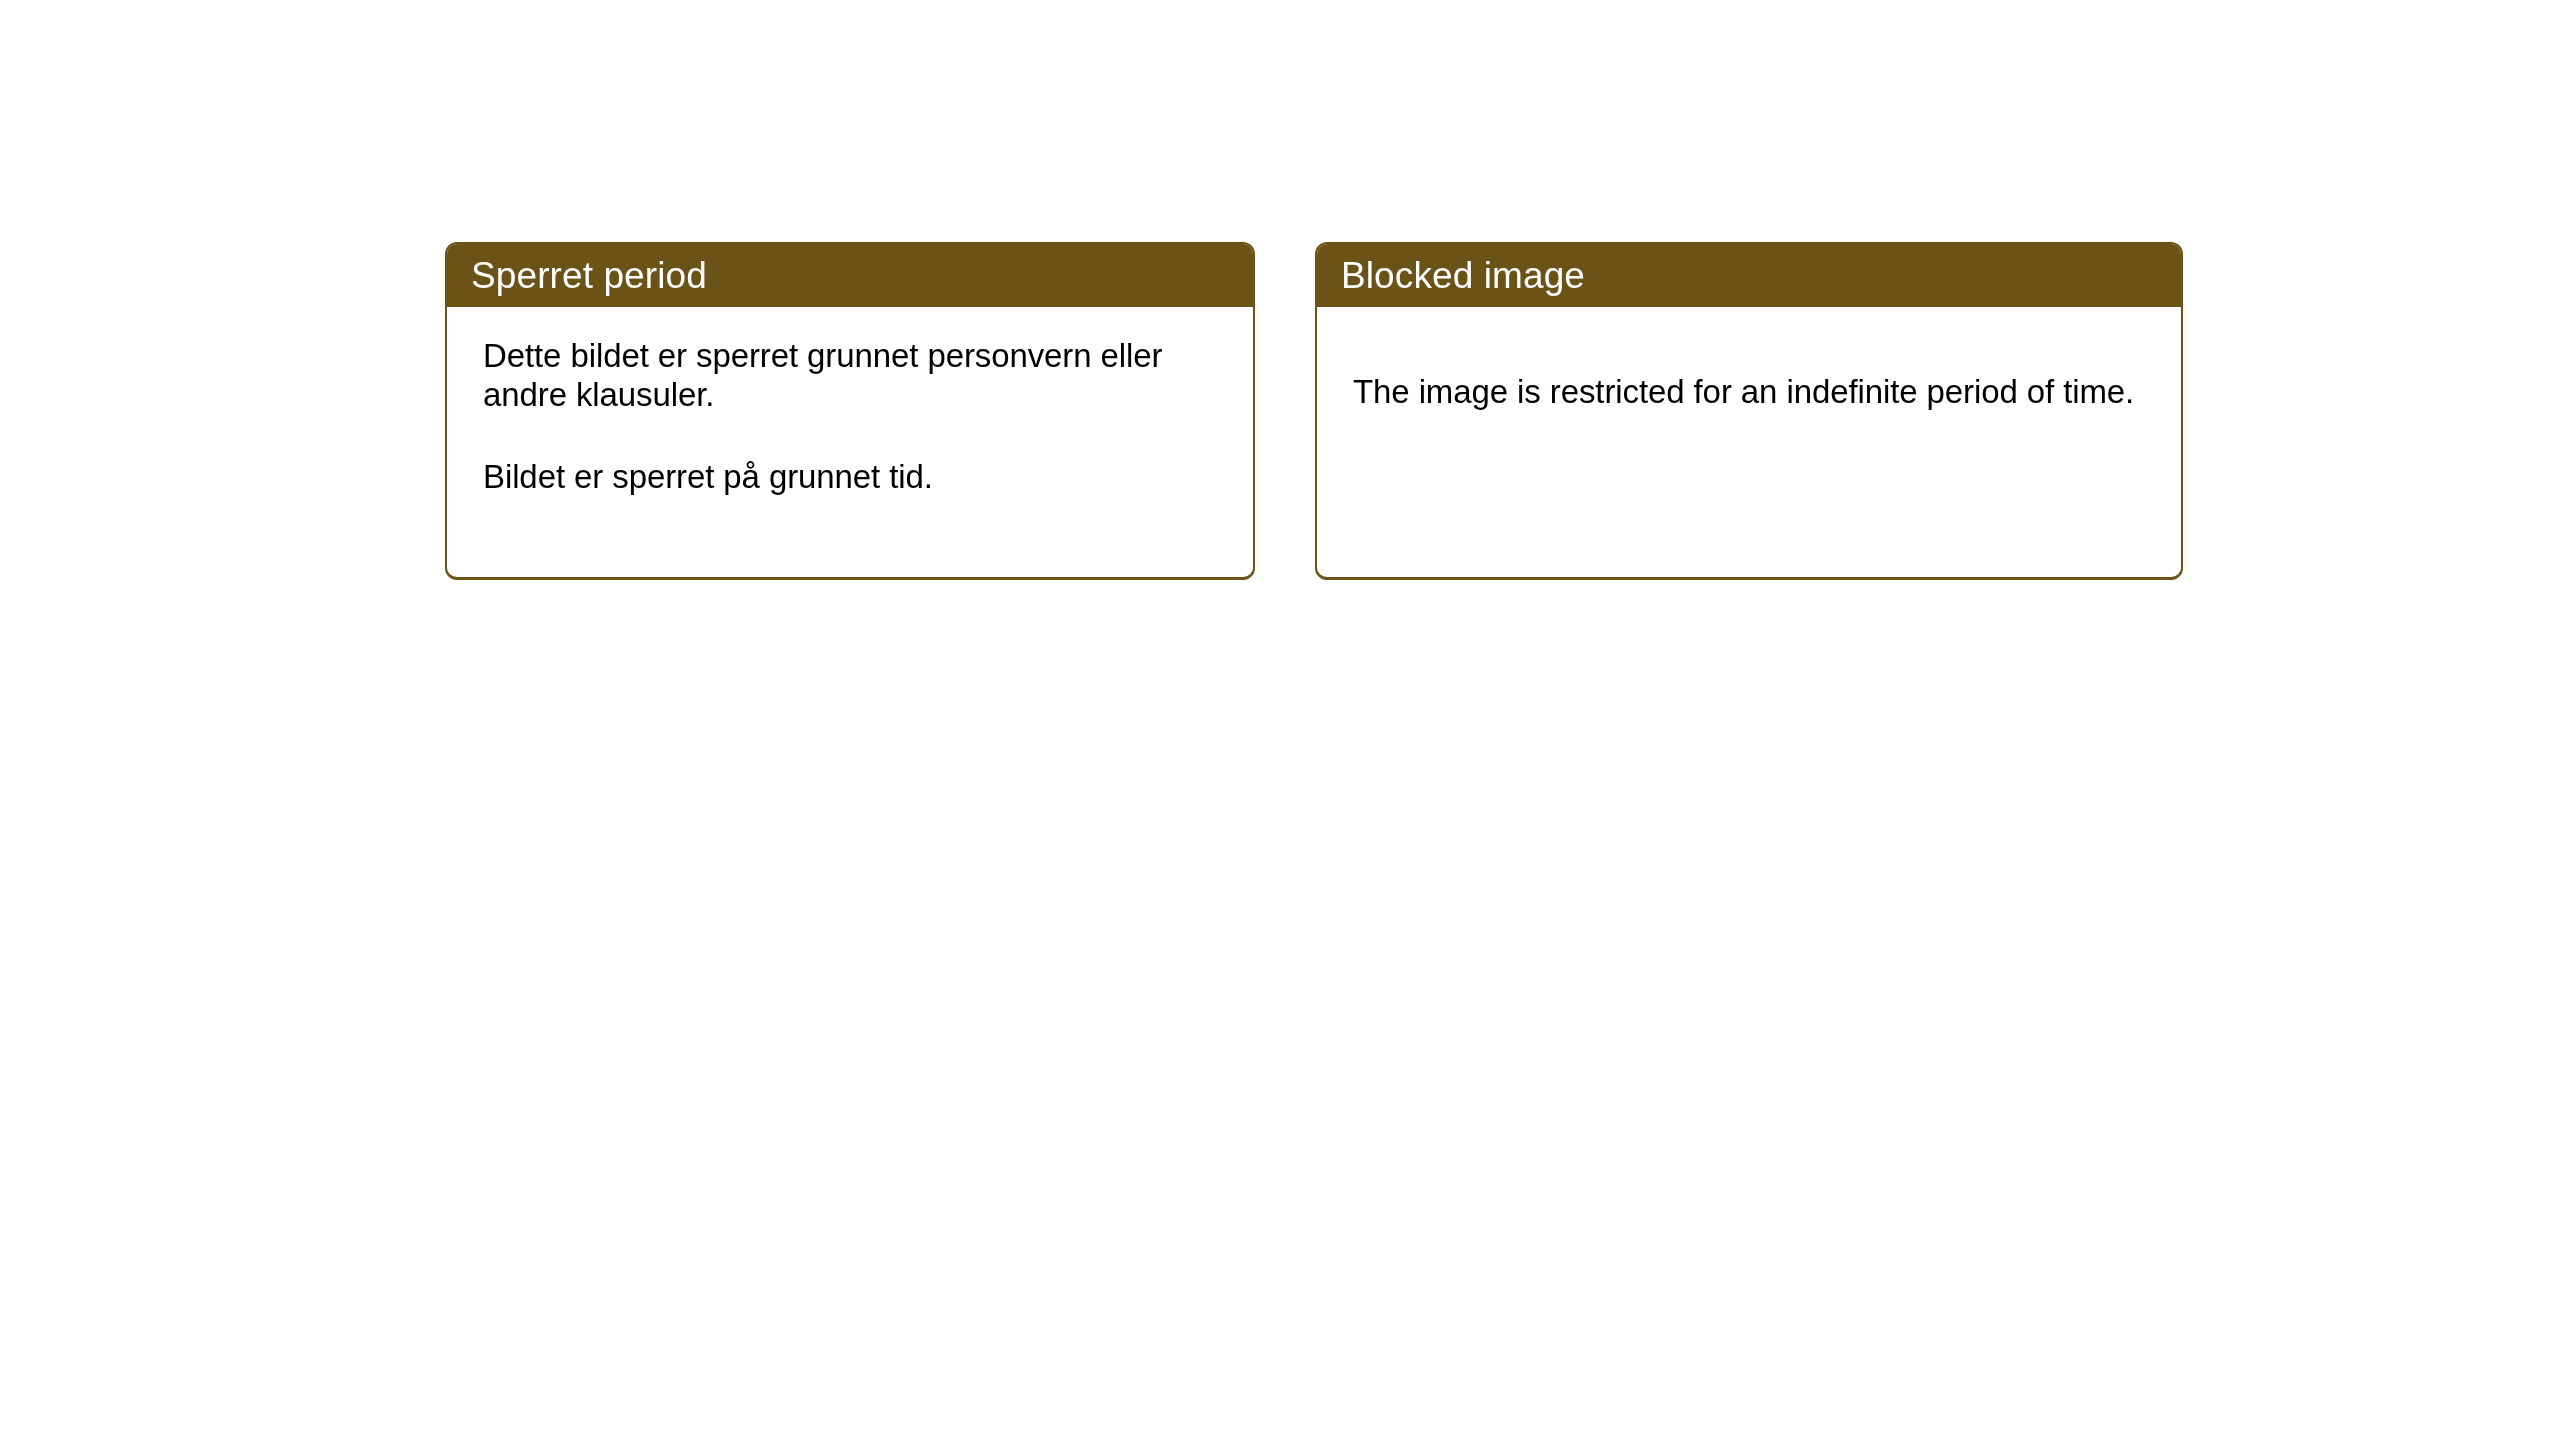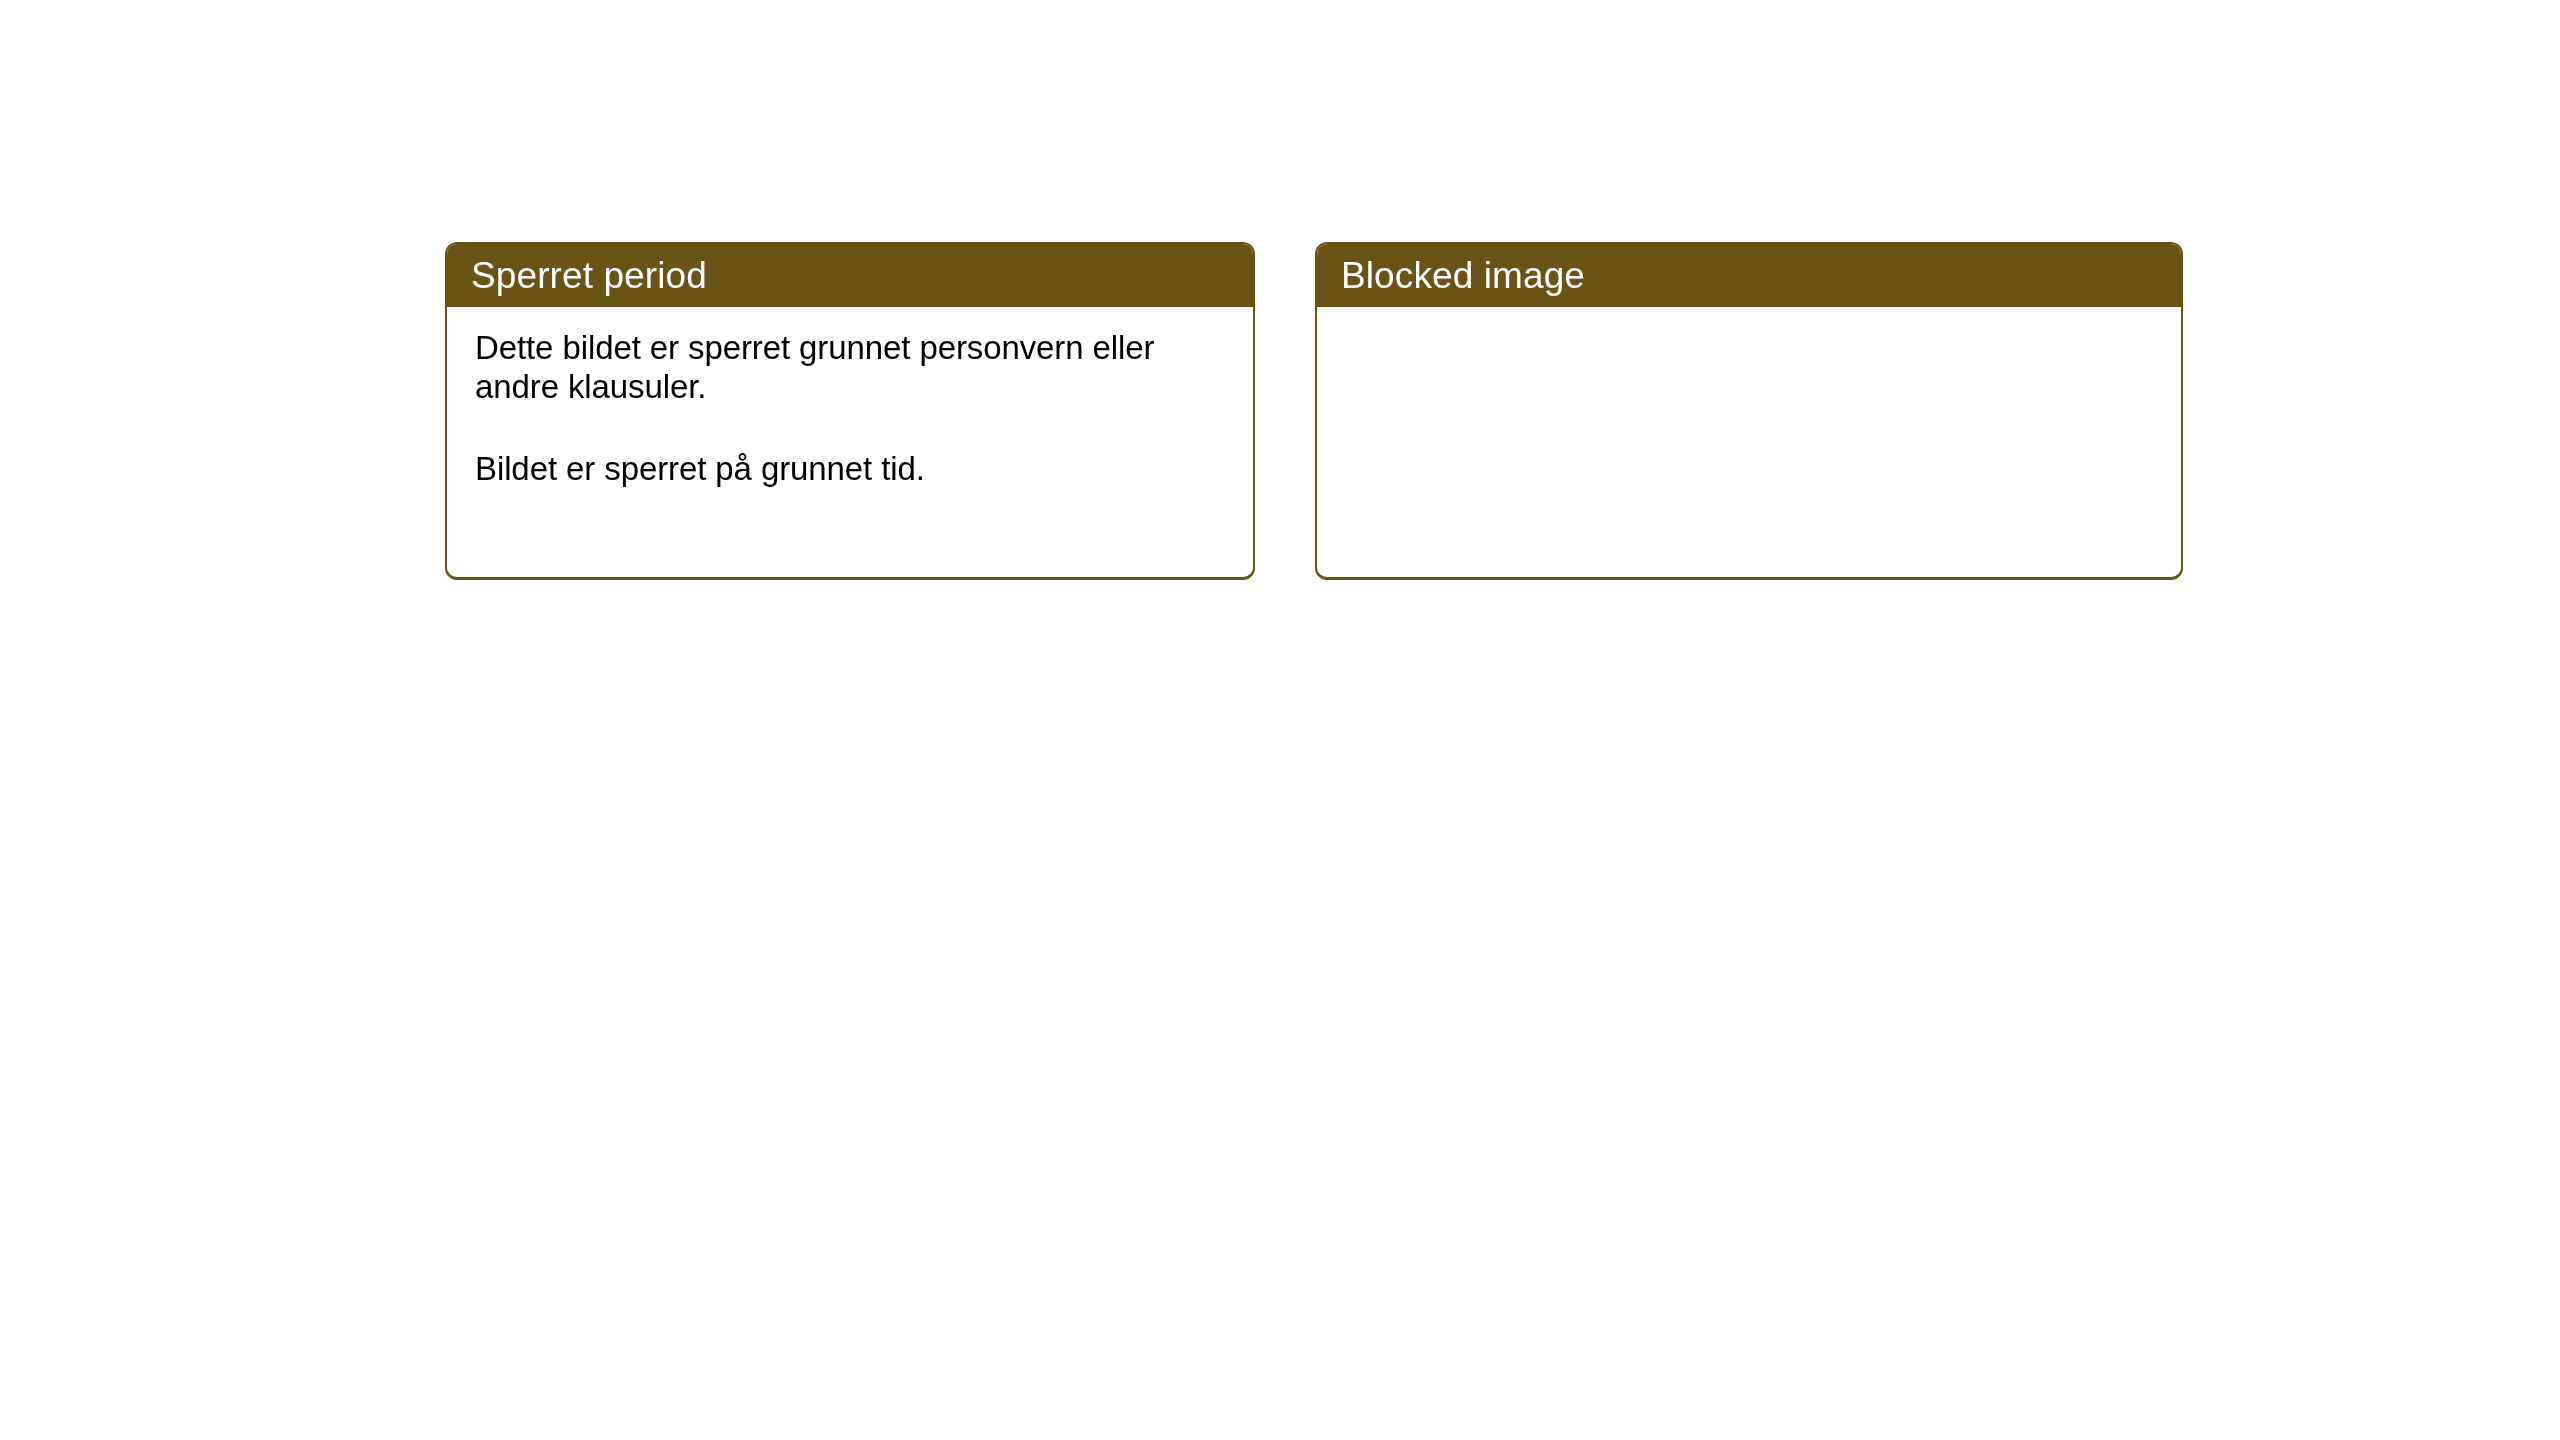--- a/index.html
+++ b/index.html
@@ -57,21 +57,21 @@
     line-height: 1;
     white-space: nowrap;
   }
 
   .panel-body {
     padding: 22px 26px 0 28px;
     box-sizing: border-box;
   }
 
   .panel-body p {
-    margin: 0;
+    margin: 8px;
     color: #000000;
     font-size: 33px;
     line-height: 1.17;
     font-weight: 400;
     letter-spacing: -0.1px;
   }
 
   .panel-body p.spaced {
     margin-top: 44px;
   }
@@ -87,14 +87,15 @@
     <p>Dette bildet er sperret grunnet personvern eller andre klausuler.</p>
     <p class="spaced">Bildet er sperret på grunnet tid.</p>
   </div>
 </div>
 
 <div class="panel panel-en">
   <div class="panel-header">
     <span class="panel-header-title">Blocked image</span>
   </div>
   <div class="panel-body">
+    <p class="spaced">The image is restricted for an indefinite period of time.</p>
   </div>
 </div>
 
 </body></html>

